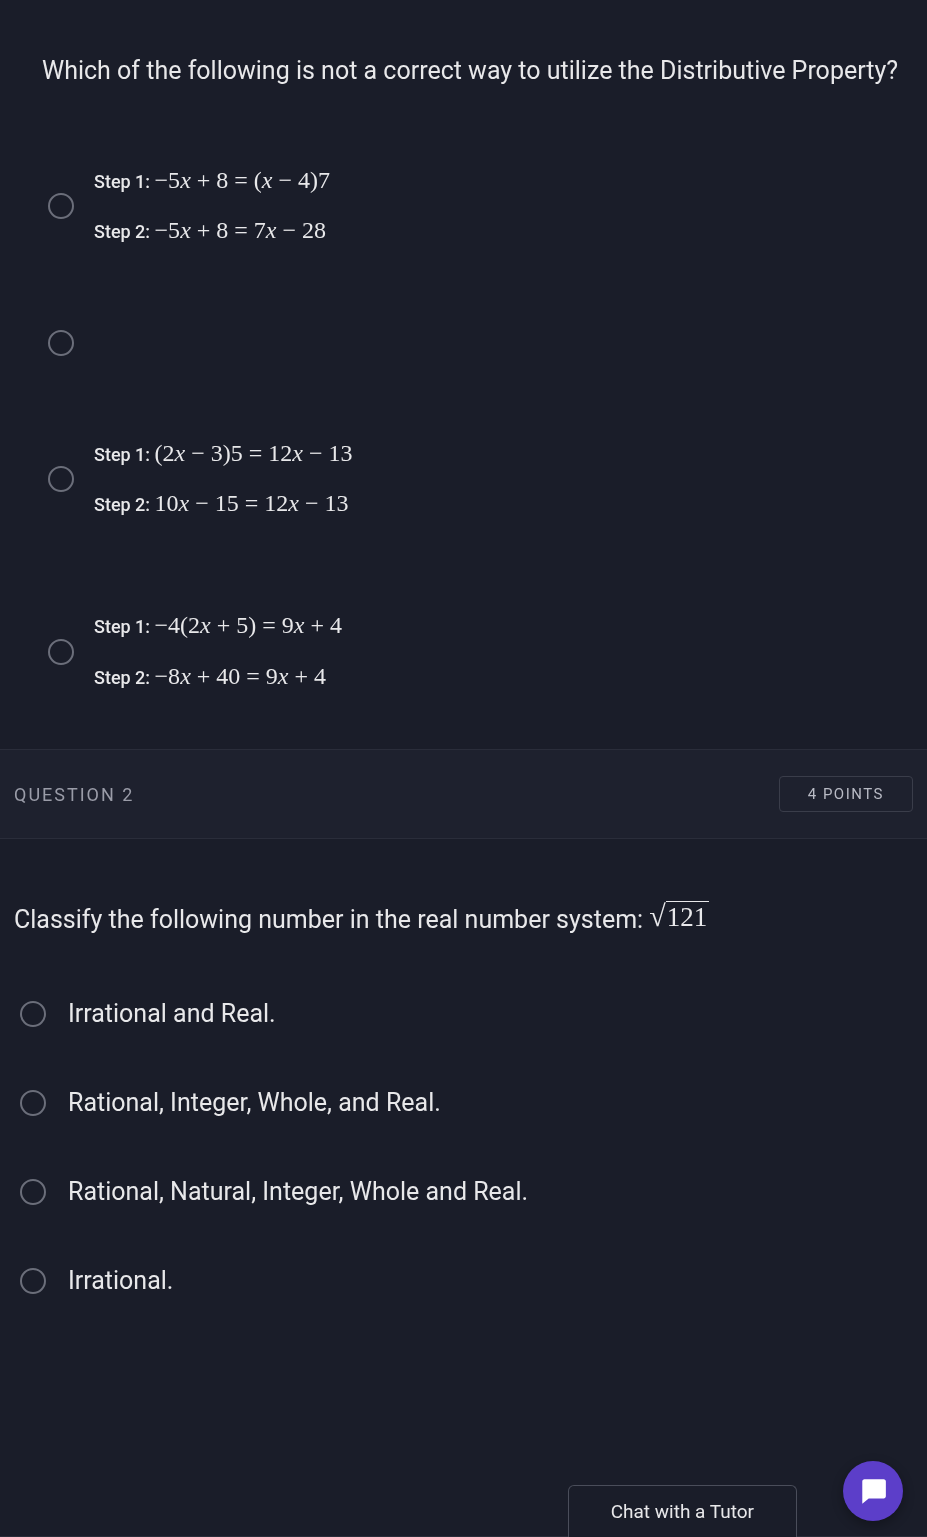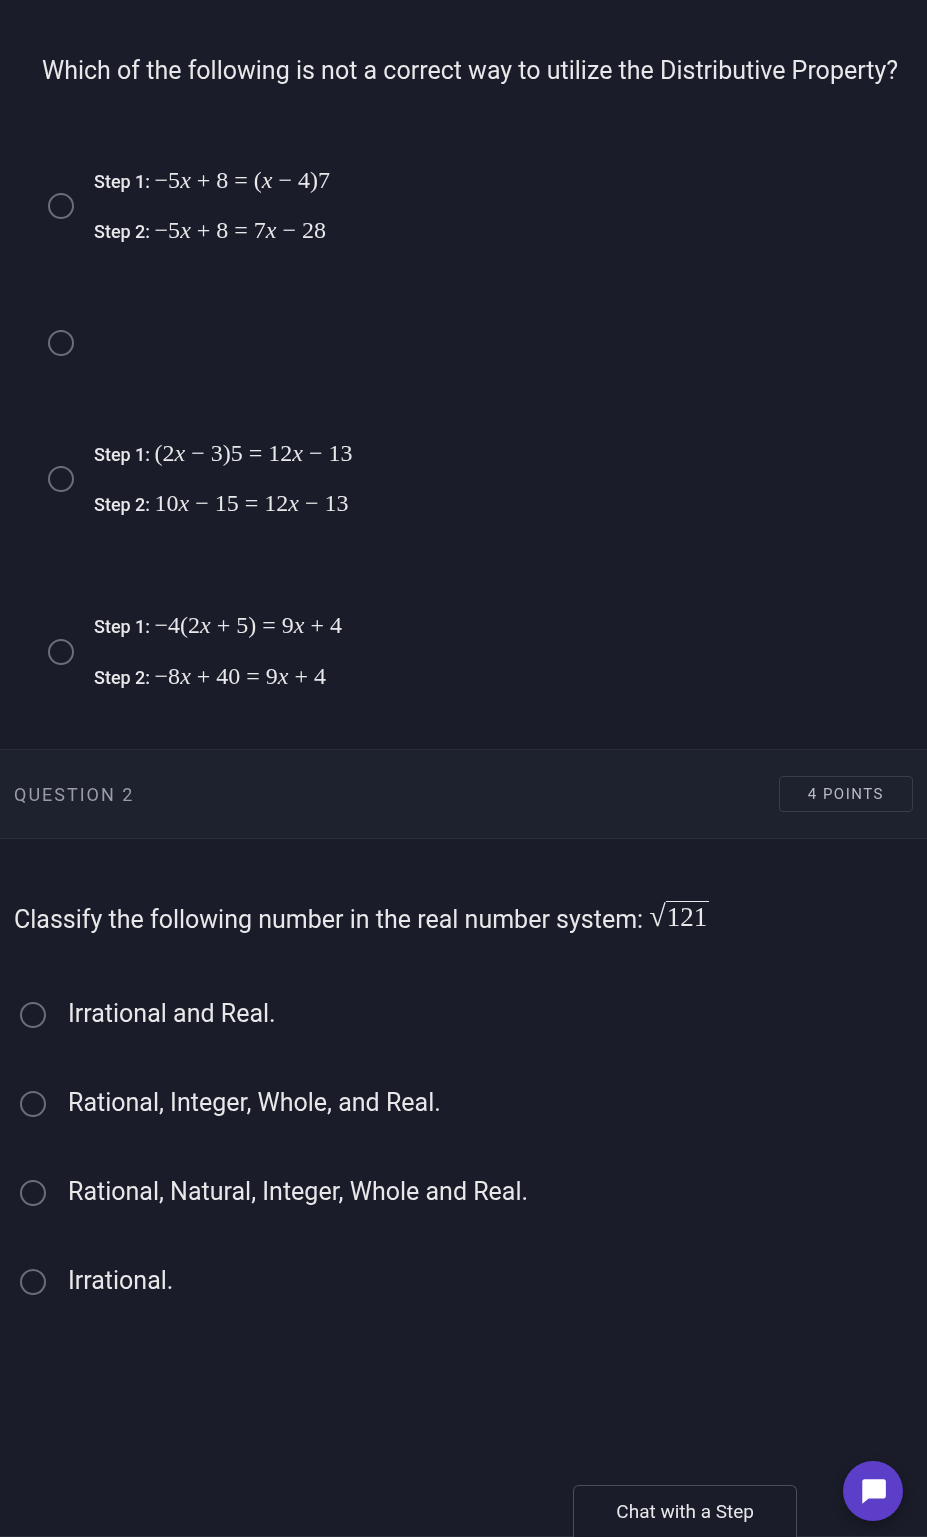--- a/index.html
+++ b/index.html
@@ -96,21 +96,21 @@
   padding: 0 2px 0 1px;
 }
 .q2-options {
   display: flex;
   flex-direction: column;
   gap: 60px;
   padding-left: 6px;
 }
 .q2-option {
   display: flex;
-  align-items: flex-end;
+  align-items: flex-start;
   gap: 22px;
 }
 .q2-option-text {
   font-size: 25px;
 }
 .chat-button {
   position: fixed;
   bottom: 0;
   right: 130px;
   background: #1a1d29;
@@ -210,19 +210,19 @@
     </div>
     <div class="q2-option">
       <div class="radio"></div>
       <div class="q2-option-text">Irrational.</div>
     </div>
   </div>
 </div>
 
 <div class="bottom-divider"></div>
 
-<div class="chat-button">Chat with a Step</div>
+<div class="chat-button">Chat with a Tutor</div>
 
 <div class="intercom-launcher">
   <svg viewBox="0 0 28 28">
     <path fill="#ffffff" d="M4 3h20c1.1 0 2 .9 2 2v14c0 1.1-.9 2-2 2H10l-6 5V5c0-1.1.9-2 2-2z"></path>
   </svg>
 </div>
 
 </body></html>

